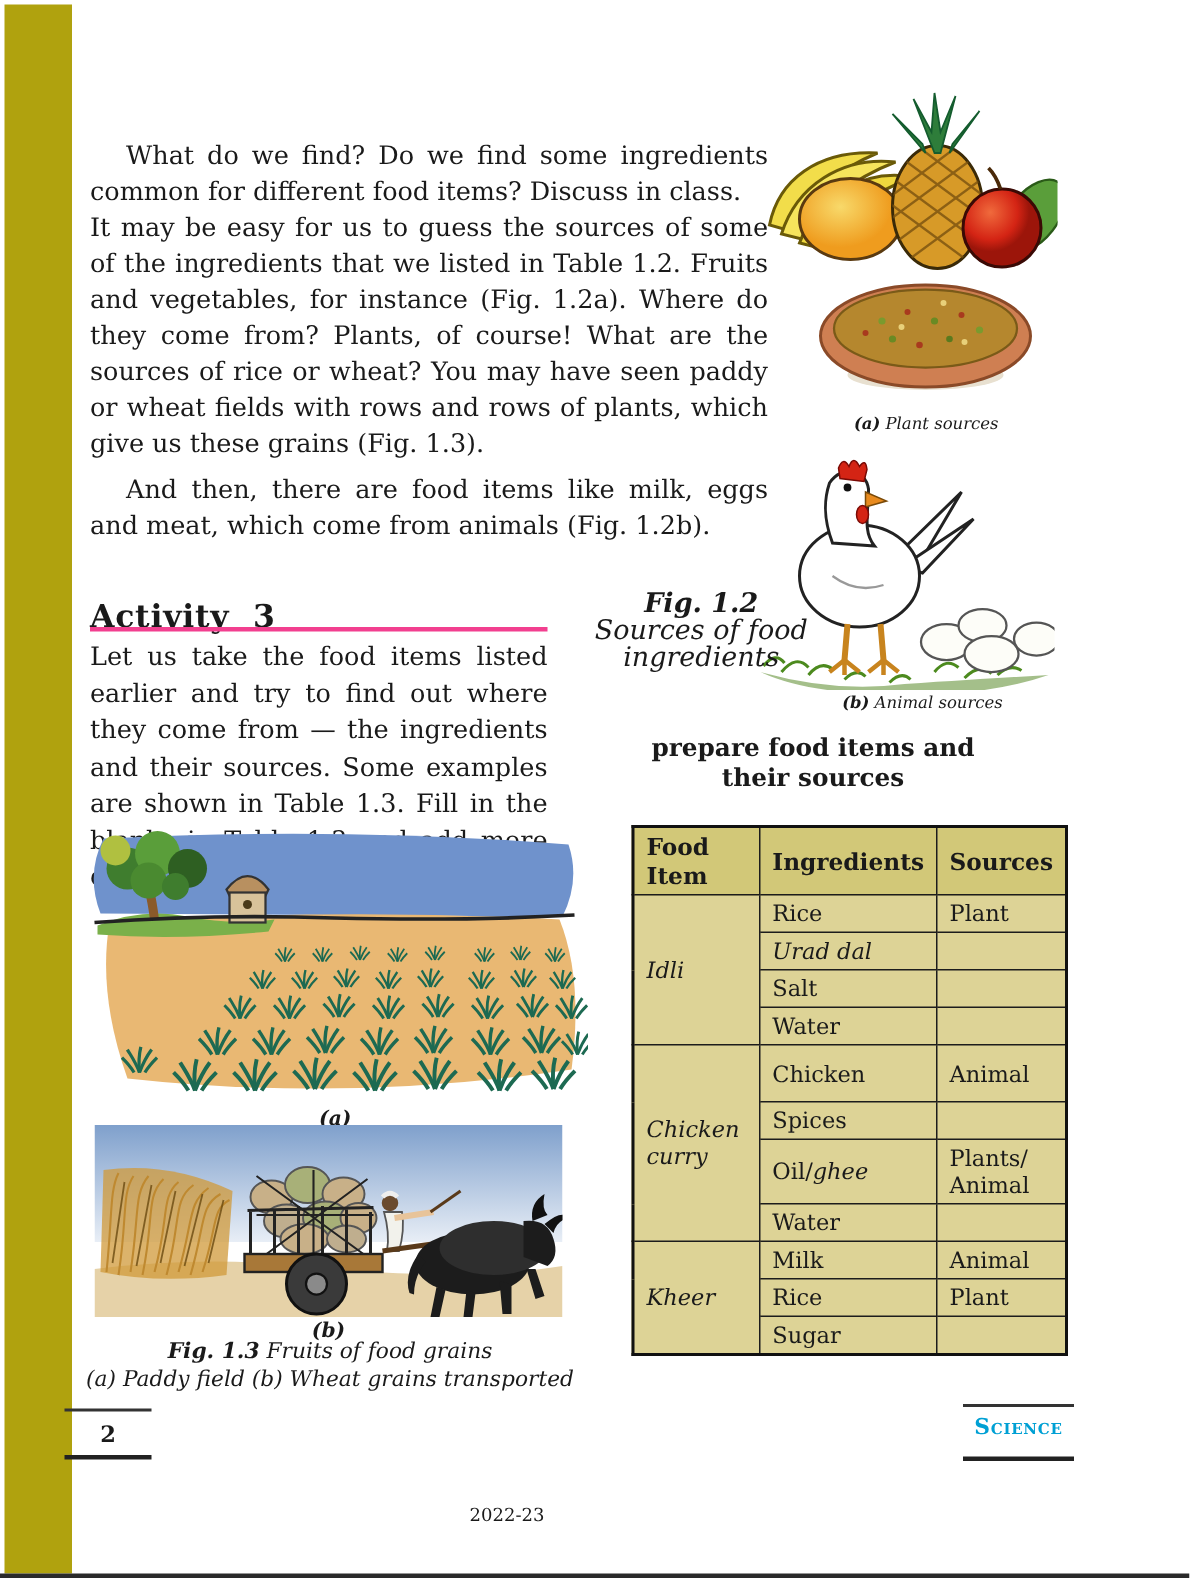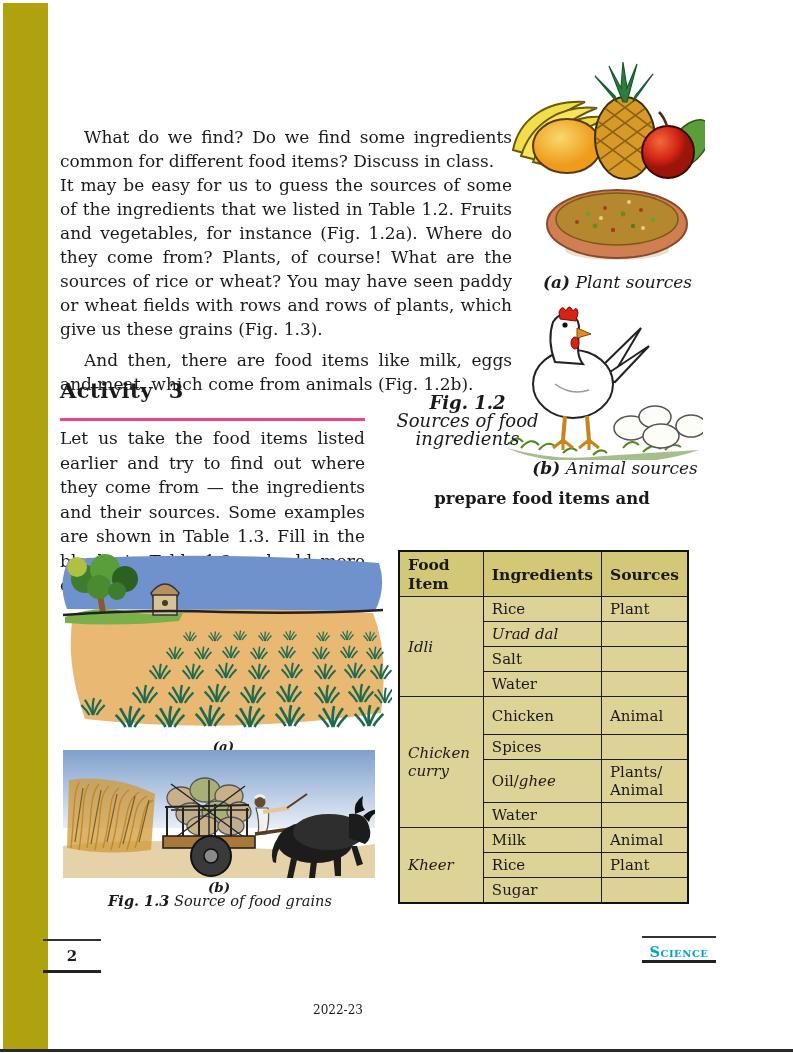--- a/index.html
+++ b/index.html
@@ -6,59 +6,59 @@
   body{width:793px;height:1053px;background:#ffffff;position:relative;overflow:hidden;
        font-family:"DejaVu Serif", serif;color:#1a1a1a;}
   .abs{position:absolute;}
   
   .strip{left:3px;top:3px;width:45px;height:1046px;background:#b0a20e;}
   .bottom-rule{left:0;top:1049px;width:793px;height:3px;background:#2a2a2a;}
 
   
   .main-col{left:60px;top:92px;width:452px;font-size:17px;line-height:24px;}
   .para{margin:0;text-align:justify;}
-  .indent{text-indent:24px;margin-top:33px;}
+  .indent{text-indent:24px;}
   .mt4{margin-top:3px;}
   .mt6{margin-top:7px;}
   .section-heading{margin:10px 0 6px 0;color:#e8137f;font-size:19px;line-height:24px;
        font-weight:bold;font-variant:small-caps;letter-spacing:.5px;text-align:left;}
 
   
-  .activity-head{left:60px;top:378px;width:305px;font-size:21px;font-weight:bold;
+  .activity-head{left:60px;top:398px;width:305px;font-size:21px;font-weight:bold;
        letter-spacing:.5px;word-spacing:8px;}
   .activity-rule{left:60px;top:418px;width:305px;height:3px;background:#f23f8f;}
   .activity-text{left:60px;top:426px;width:305px;font-size:17px;line-height:24.5px;text-align:justify;}
 
   
-  .cap{font-size:17px;line-height:17px;font-style:italic;text-align:center;}
+  .cap{font-size:11px;line-height:17px;font-style:italic;text-align:center;}
   .cap b{font-weight:bold;}
   .figlabel{font-size:13.5px;font-style:italic;text-align:center;}
   .fig13cap{left:40px;top:891px;width:360px;text-align:center;font-style:italic;
        font-size:14.5px;line-height:19px;}
 
   
   .tbl-title{left:396px;top:489px;width:292px;text-align:center;font-weight:bold;
        font-size:16.5px;line-height:20px;}
   table.src{left:398px;top:550px;width:291px;border-collapse:collapse;background:#ddd396;
        font-size:15px;}
   table.src{position:absolute;}
   table.src td,table.src th{border:1.5px solid #1c1c1c;padding:3px 8px;vertical-align:middle;
        text-align:left;}
   table.src th{background:#d2c878;font-size:15.5px;height:30px;}
-  table.src{border:2.5px solid #111;}
+  table.src{border:2.5px solid #111;margin-left:23px;}
   td.fooditem{vertical-align:top;padding-top:7px;font-style:italic;}
   .it{font-style:italic;}
   .h27{height:22px}.h28{height:23px}.h29{height:24px}.h44{height:38px}
 
   
   .pagenum{left:43px;top:939px;width:58px;text-align:center;font-weight:bold;font-size:15px;
        border-top:2px solid #333;border-bottom:3px solid #222;padding:6px 0 5px 0;}
   .brand{left:642px;top:936px;width:74px;text-align:center;font-weight:bold;font-size:14.5px;
        color:#00a0d4;font-variant:small-caps;letter-spacing:.5px;
-       border-top:2px solid #333;border-bottom:3px solid #222;padding:5px 0 0 0;}
+       border-top:2px solid #333;border-bottom:3px solid #222;padding:5px 0 11px 0;}
   .edition{left:0;top:1003px;width:676px;text-align:center;font-size:12px;}
 
   svg{display:block;}
 </style>
 </head>
 <body>
 
 <div class="abs strip"></div>
 <div class="abs bottom-rule"></div>
 
@@ -294,25 +294,27 @@
     <path d="M292,64 q-2,-12 8,-18 q-2,10 2,14 Z" fill="#111"></path>
     <path d="M300,66 q12,-10 16,-4 q-8,2 -10,10 Z" fill="#111"></path>
     <path d="M228,108 l-4,20 6,0 4,-18 Z M248,110 l-2,18 6,0 2,-16 Z M270,104 l2,22 6,0 0,-20 Z M288,96 l6,20 6,-2 -6,-18 Z"></path>
     <path d="M216,86 q-10,14 -6,26 l3,1 q0,-12 8,-22 Z"></path>
   </g>
 </svg>
 </div>
 <div class="abs figlabel" style="left:63px;top:879px;width:312px;"><b>(b)</b></div>
 
 <div class="abs fig13cap">
-  <div><b>Fig. 1.3</b><span> Source of food grains</span></div>
+  <div><b>Fig. 1.3</b><span> Fruits of food grains</span></div>
+  <div>(a) Paddy field (b) Wheat grains transported</div>
 </div>
 
 <div class="abs tbl-title">
   <div>prepare food items and</div>
+  <div>their sources</div>
 </div>
 
 <table class="src abs">
   <colgroup>
       <col style="width:98px">
       <col style="width:107px">
       <col style="width:86px">
     </colgroup>
   <tbody>
       <tr>

